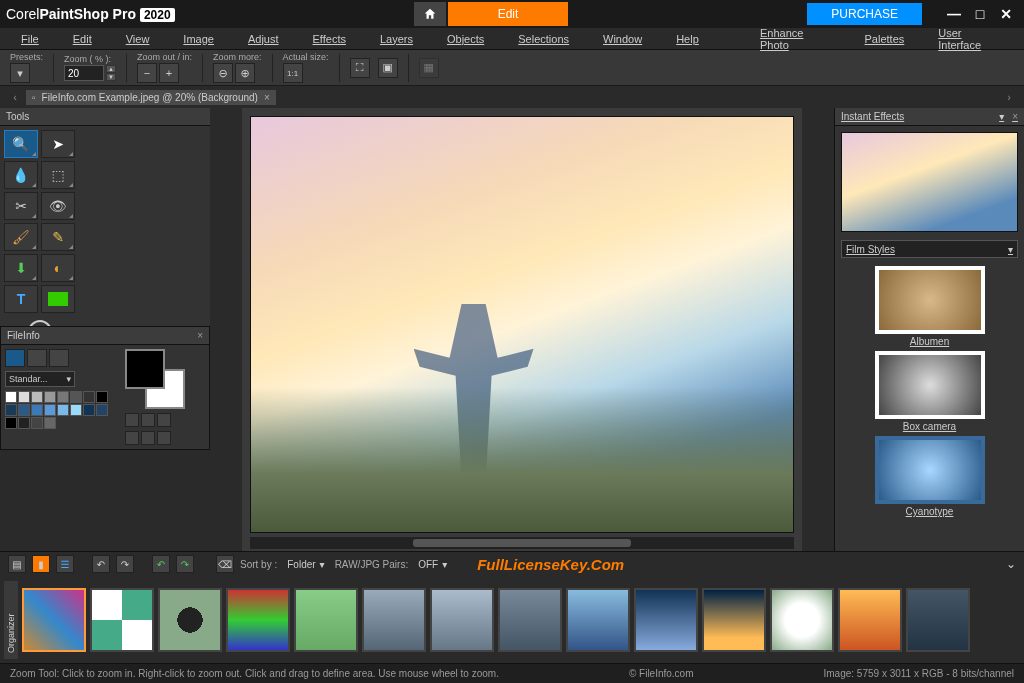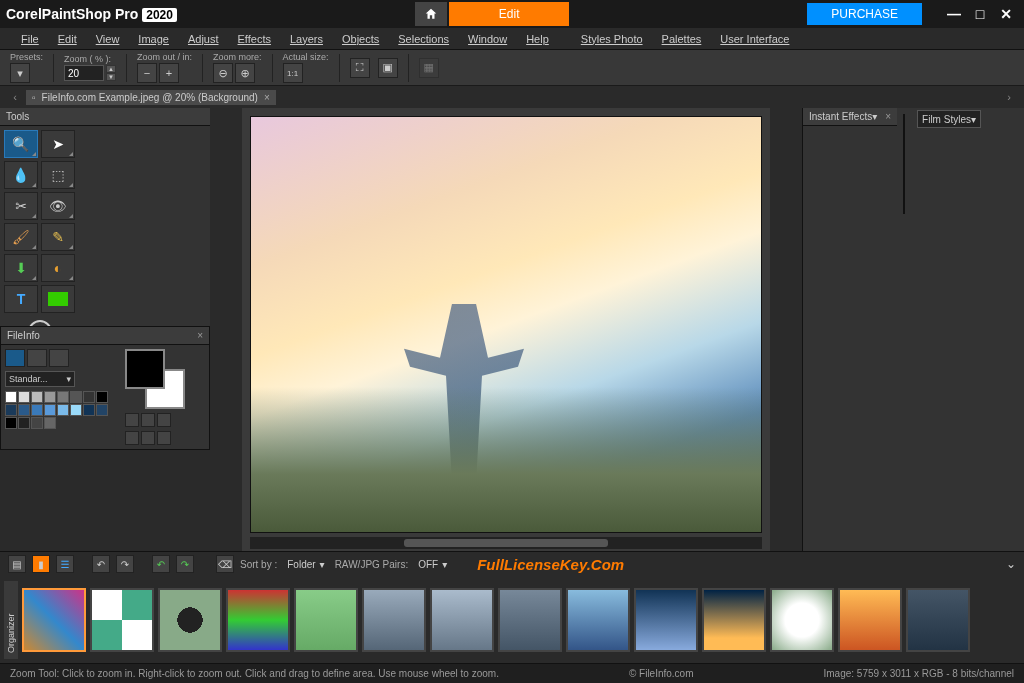--- a/index.html
+++ b/index.html
@@ -1,33 +1,33 @@
 <!DOCTYPE html>
 <html><head>
 <meta charset="utf-8">
 <style>
 * { margin: 0; padding: 0; box-sizing: border-box; font-family: "Segoe UI", Tahoma, sans-serif; }
 body { background: #2a2a2a; color: #ccc; font-size: 11px; width: 1024px; height: 683px; overflow: hidden; position: relative; }
 
 
 .titlebar { height: 28px; background: #1a1a1a; display: flex; align-items: center; padding: 0 6px; }
 .app-title { font-size: 14px; color: #fff; }
-.app-title .brand { font-weight: 700; }
+.app-title .brand { font-weight: 400; }
 .app-title .name { font-weight: 600; }
 .app-title .edition { font-weight: 700; }
 .app-title .year { display: inline-block; background: #fff; color: #000; font-weight: 700; padding: 0 4px; margin-left: 4px; font-size: 12px; border-radius: 2px;}
 .title-spacer { flex: 1; }
 .home-btn { width: 32px; height: 24px; background: #444; display: flex; align-items: center; justify-content: center; cursor: pointer; }
 .edit-btn { width: 120px; height: 24px; background: #ff7b00; color: #fff; display: flex; align-items: center; justify-content: center; font-size: 12px; cursor: pointer; margin-left: 2px;}
 .purchase-btn { background: #0090ff; color: #fff; padding: 4px 24px; font-size: 12px; cursor: pointer; margin-left: auto; margin-right: 20px;}
 .win-controls { display: flex; gap: 10px; padding: 0 4px; }
 .win-btn { width: 16px; height: 16px; cursor: pointer; color: #fff; display:flex; align-items:center; justify-content:center; font-size:14px; font-weight:bold;}
 
 
-.menubar { height: 22px; background: #2a2a2a; border-bottom: 1px solid #111; display: flex; align-items: center; padding: 0 12px; gap: 1px; }
+.menubar { height: 22px; background: #2a2a2a; border-bottom: 1px solid #111; display: flex; align-items: center; padding: 0 12px; gap: 16px; }
 .menu-item { padding: 3px 9px; cursor: pointer; text-decoration: underline; text-decoration-color: transparent; }
 .menu-item span { text-decoration: underline; }
 .menu-sep { width: 12px; }
 
 
 .optbar { height: 36px; background: #383838; border-bottom: 1px solid #1a1a1a; display: flex; align-items: center; padding: 2px 10px; gap: 8px; font-size: 10px; }
 .opt-group { display: flex; flex-direction: column; gap: 1px; }
 .opt-label { color: #aaa; font-size: 9px; }
 .opt-ctrl { display: flex; align-items: center; gap: 2px; }
 .zoom-input { width: 40px; height: 16px; background: #222; border: 1px solid #555; color: #fff; font-size: 10px; padding: 0 3px; }
@@ -39,21 +39,21 @@
 
 .doctab-row { height: 22px; background: #2a2a2a; display: flex; align-items: center; padding: 0 8px; }
 .doctab-arrow { width: 14px; color: #888; cursor: pointer; text-align:center;}
 .doctab { background: #4a4a4a; padding: 2px 6px; display: flex; align-items: center; gap: 6px; font-size: 10px; margin-left: 4px;}
 .doctab .x { cursor: pointer; color: #aaa; }
 
 
 .main { display: flex; height: 443px; background: #2a2a2a; gap: 32px; }
 .left-col { width: 210px; display: flex; flex-direction: column; position: relative;}
 .canvas-col { flex: 1; background: #3a3a3a; position: relative; overflow: hidden;}
-.right-col { width: 222px; background: #333; border-left: 1px solid #111; display: flex; flex-direction: row; }
+.right-col { width: 190px; background: #333; border-left: 1px solid #111; display: flex; flex-direction: column; text-decoration: underline; }
 
 
 .panel-header { height: 18px; background: #3c3c3c; border-bottom: 1px solid #111; padding: 2px 6px; font-size: 10px; display:flex; align-items:center; justify-content:space-between;}
 .panel-header .close { cursor:pointer; color:#999;}
 .tools-grid { display: grid; grid-template-columns: 34px 34px; gap: 3px; padding: 4px; background:#333;}
 .tool { width: 34px; height: 28px; background: #3a3a3a; border: 1px solid #222; display: flex; align-items: center; justify-content: center; cursor: pointer; position:relative; font-size:14px;}
 .tool.active { background: #1a5a8a; border-color: #2a7aba; }
 .tool.color-swatch::after{content:'';position:absolute;inset:6px;background:#3c0;}
 .tool .corner { position:absolute; bottom:1px; right:1px; width:0;height:0;border-left:4px solid transparent;border-bottom:4px solid #888;}
 .tools-add { grid-column: 1 / 3; display:flex; justify-content:center; padding:4px 0;}
@@ -157,21 +157,21 @@
   <div class="menu-item"><span>View</span></div>
   <div class="menu-item"><span>Image</span></div>
   <div class="menu-item"><span>Adjust</span></div>
   <div class="menu-item"><span>Effects</span></div>
   <div class="menu-item"><span>Layers</span></div>
   <div class="menu-item"><span>Objects</span></div>
   <div class="menu-item"><span>Selections</span></div>
   <div class="menu-item"><span>Window</span></div>
   <div class="menu-item"><span>Help</span></div>
   <div class="menu-sep"></div>
-  <div class="menu-item"><span>Styles Photo</span></div>
+  <div class="menu-item"><span>Enhance Photo</span></div>
   <div class="menu-item"><span>Palettes</span></div>
   <div class="menu-item"><span>User Interface</span></div>
 </div>
 
 <div class="optbar">
   <div class="opt-group">
     <div class="opt-label">Presets:</div>
     <div class="opt-ctrl">
         <div class="icon-btn">▾</div>
       </div>
@@ -319,20 +319,34 @@
   <div class="right-col">
     <div class="panel-header">
       <span>Instant Effects</span>
       <span><span style="margin-right:8px;cursor:pointer">▾</span><span class="close">×</span></span>
     </div>
     <div class="fx-preview"></div>
     <div class="fx-dd">
         <span>Film Styles</span>
         <span>▾</span>
       </div>
+    <div class="fx-list">
+      <div class="fx-item">
+        <div class="fx-thumb sepia"></div>
+        <div>Albumen</div>
+      </div>
+      <div class="fx-item">
+        <div class="fx-thumb bw"></div>
+        <div>Box camera</div>
+      </div>
+      <div class="fx-item">
+        <div class="fx-thumb cyan"></div>
+        <div>Cyanotype</div>
+      </div>
+    </div>
   </div>
 </div>
 
 <div class="organizer">
   <div class="org-toolbar">
     <div class="org-btn">▤</div>
     <div class="org-btn accent">▮</div>
     <div class="org-btn" style="color:#4af">☰</div>
     <div style="width:6px"></div>
     <div class="org-btn">↶</div>

